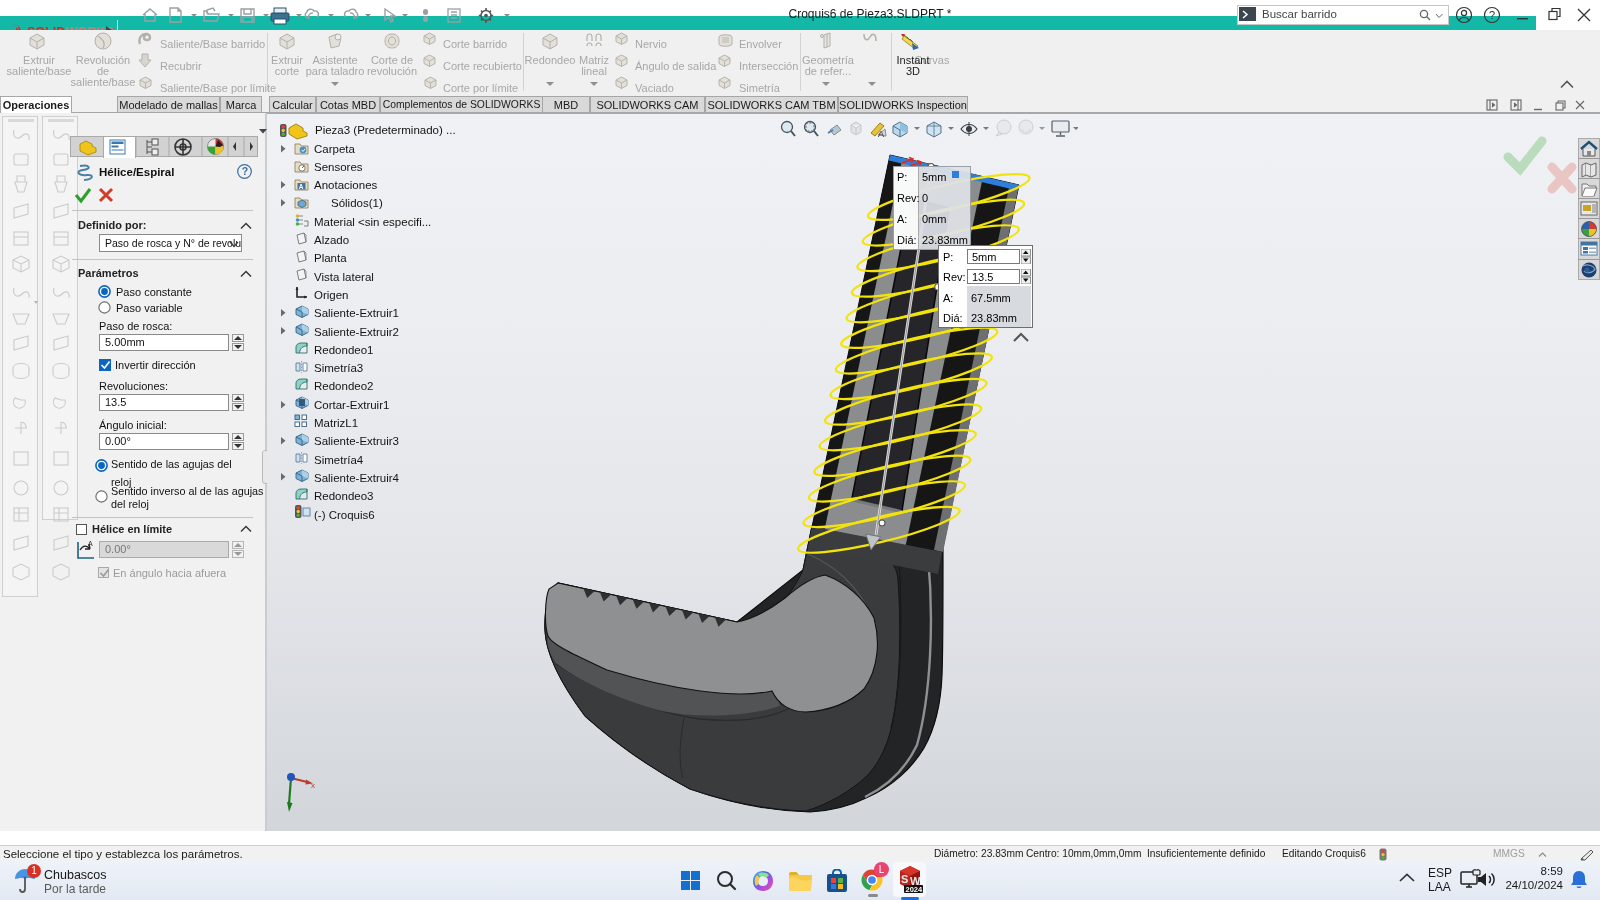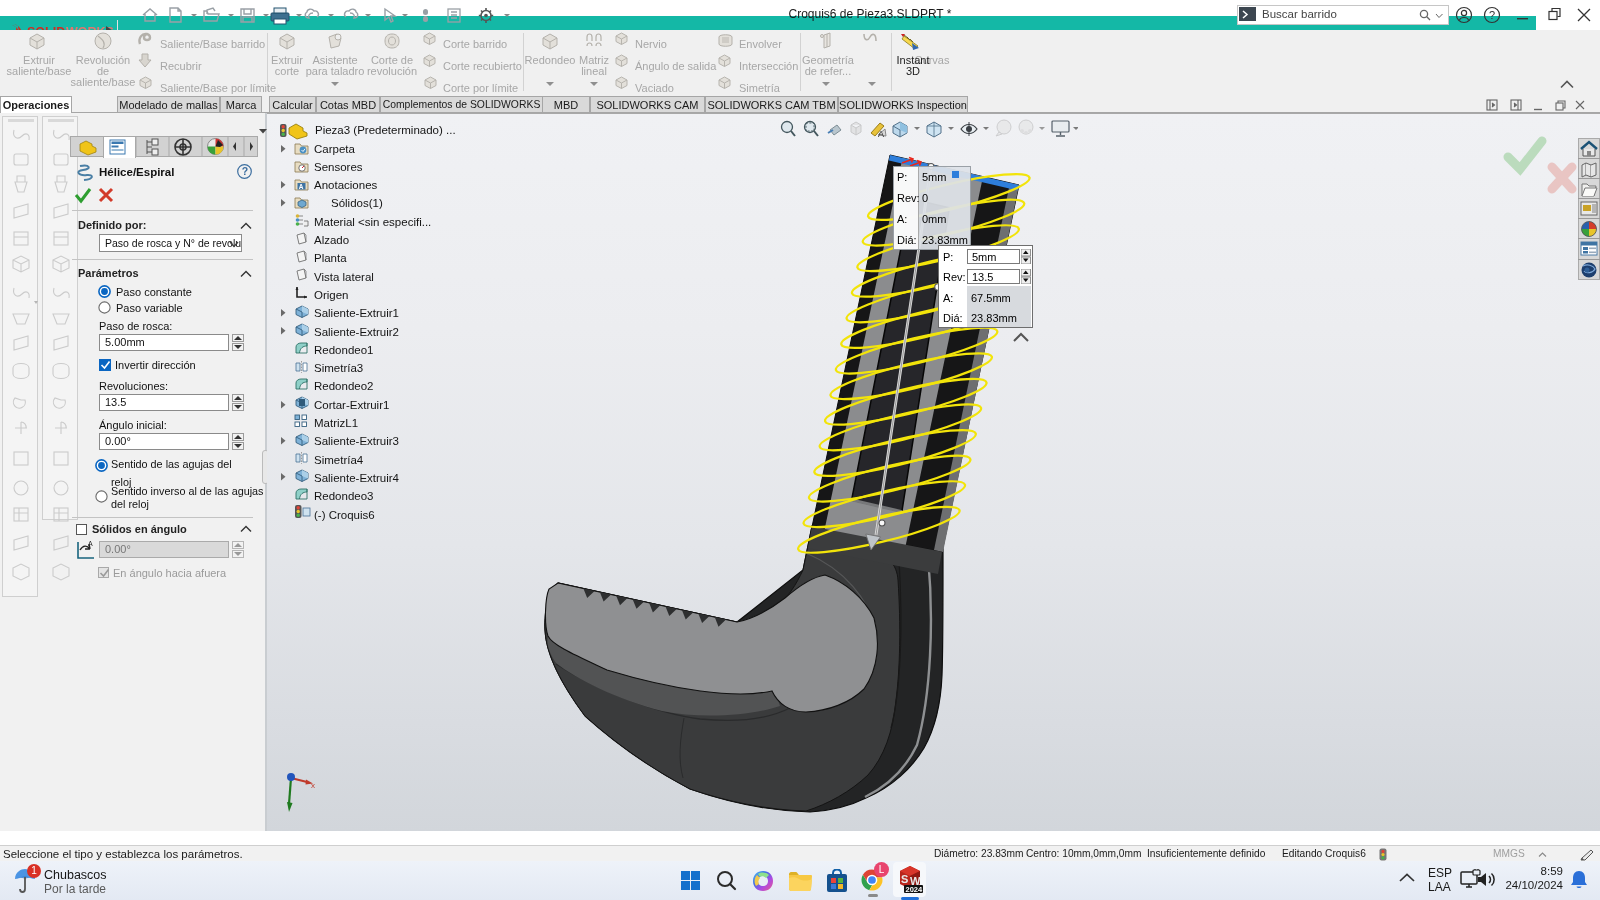--- a/index.html
+++ b/index.html
@@ -396,21 +396,21 @@
       <circle cx="6.5" cy="6.5" r="5.6" fill="#fff" stroke="#0a66c2" stroke-width="1.6"></circle>
       <circle cx="6.5" cy="6.5" r="3.4" fill="#0a66c2"></circle>
     </svg>
 <div class="abs plabel" style="left:111px;top:455px;line-height:18px;font-size:10.8px;">Sentido de las agujas del<br>reloj</div>
 <svg class="abs" style="left:95px;top:490px" width="13" height="13">
       <circle cx="6.5" cy="6.5" r="5.6" fill="#fff" stroke="#6a6a6a" stroke-width="1.1"></circle>
     </svg>
 <div class="abs plabel" style="left:111px;top:485px;line-height:13px;font-size:10.8px;">Sentido inverso al de las agujas<br>del reloj</div>
 <div class="abs" style="left:72px;top:517px;width:181px;height:1px;background:#c3c3c3;"></div>
 <div class="abs" style="left:76px;top:524px;width:11px;height:11px;background:#fff;border:1px solid #555;box-sizing:border-box;"></div>
-<div class="abs pmsec" style="left:92px;top:523px;">Sólidos en ángulo</div>
+<div class="abs pmsec" style="left:92px;top:523px;">Hélice en límite</div>
 <svg class="abs" style="left:240px;top:525px" width="12" height="8">
       <path d="M1 6.5 L6 1.5 L11 6.5" stroke="#333" stroke-width="1.4" fill="none"></path>
     </svg>
 <svg class="abs" style="left:76px;top:540px" width="19" height="20" viewBox="0 0 19 20">
   <path d="M2 2 L2 18 L18 18" stroke="#18647e" stroke-width="1.6" fill="none"></path>
   <path d="M4 10 C7 5 11 5 14 9 M14 9 L13 4 M14 9 L9 9" stroke="#222" stroke-width="1.4" fill="none"></path>
   <text x="12" y="6" font-size="7" fill="#222" font-family="Liberation Sans">A</text>
 </svg>
 <div class="fld" style="left:99px;top:541px;width:130px;height:17px;background:#d9d9d9;color:#777;border-color:#aaa;">0.00°</div>
 <div class="spin" style="left:232px;top:541px;height:17px;">

